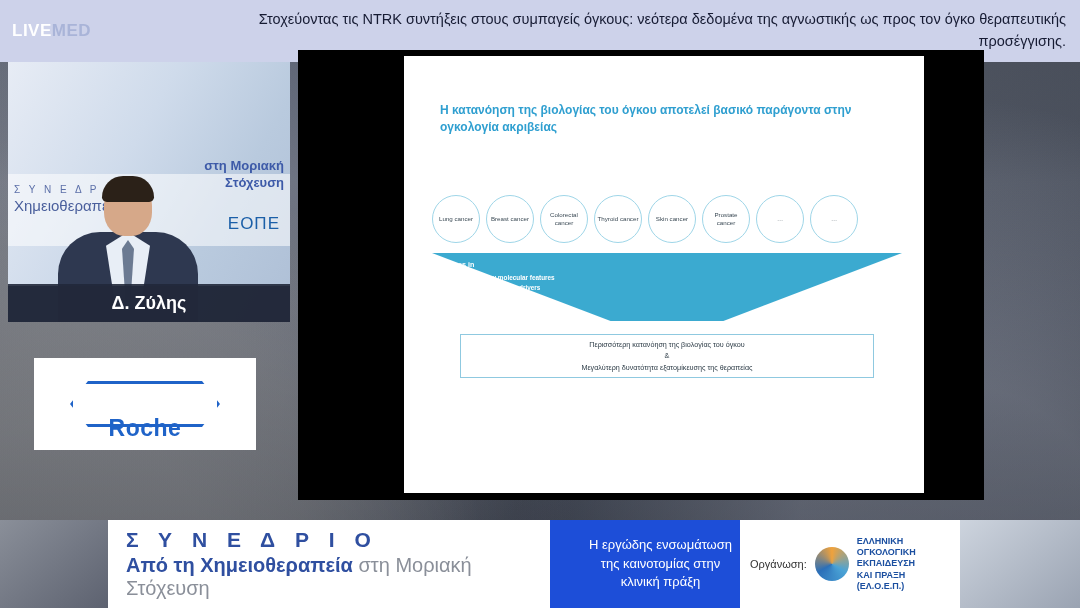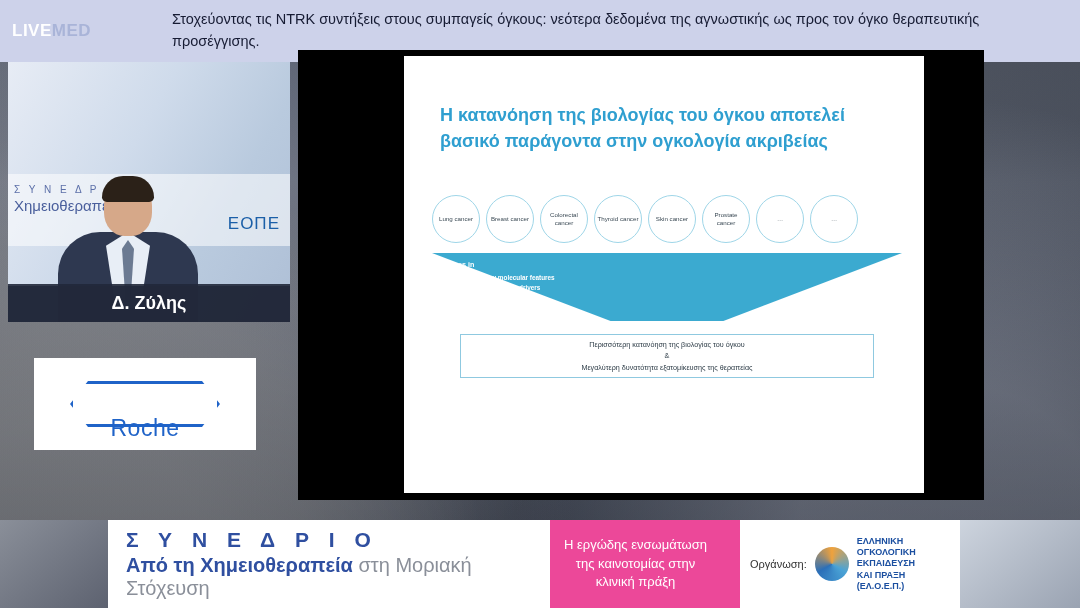--- a/index.html
+++ b/index.html
@@ -21,27 +21,27 @@
     filter:blur(0.2px);
   }
   .backdrop:after{content:"";position:absolute;inset:0;
     background:linear-gradient(180deg, rgba(20,24,34,.25), rgba(20,24,34,.05) 30%, rgba(20,24,34,.35));}
 
   
   .topbar{position:absolute;left:0;top:0;width:1080px;height:62px;
     background:#cdd2ea;display:flex;align-items:center;}
   .logo{width:160px;padding-left:12px;font-size:17px;font-weight:bold;color:#ffffff;letter-spacing:.5px;}
   .logo .med{color:#a9b4d8;font-weight:bold;}
-  .title{flex:1;text-align:left;color:#161b33;font-size:14.5px;line-height:1.5;padding-right:14px;}
+  .title{flex:1;text-align:right;color:#161b33;font-size:14.5px;line-height:1.5;padding-right:14px;}
 
   
   .slide-wrap{position:absolute;left:298px;top:50px;width:686px;height:450px;background:#000;}
   .slide{position:absolute;left:106px;top:6px;width:520px;height:437px;background:#ffffff;}
   .slide-heading{position:absolute;left:36px;top:46px;width:440px;color:#2f9fd0;
-    font-size:18px;line-height:1.45;font-weight:bold;}
+    font-size:12px;line-height:1.45;font-weight:bold;}
   .bubbles{position:absolute;left:28px;top:139px;width:470px;display:flex;gap:6px;}
   .bubble{width:48px;height:48px;border-radius:50%;border:1px solid #9fd6e8;
     display:flex;align-items:center;justify-content:center;text-align:center;
     font-size:6.2px;color:#3b4a55;line-height:1.25;padding:2px;box-sizing:border-box;}
   .funnel{position:absolute;left:28px;top:197px;width:470px;height:68px;}
   .funnel-shape{position:absolute;inset:0;background:#2aa3cc;
     clip-path:polygon(0 0,100% 0,62% 100%,38% 100%);opacity:.92;}
   .funnel-text{position:absolute;inset:0;color:#ffffff;font-size:6.4px;font-weight:bold;
     padding-top:6px;box-sizing:border-box;line-height:1.65;}
   .funnel-text .hdr{font-size:7.2px;}
@@ -80,33 +80,33 @@
   
   .sponsor-label{position:absolute;left:8px;top:334px;width:282px;text-align:center;
     color:#ffffff;font-size:14px;margin-top:29px;}
   .sponsor-box{position:absolute;left:34px;top:358px;width:222px;height:92px;background:#ffffff;
     display:flex;align-items:center;justify-content:center;}
   .roche{position:relative;width:150px;height:46px;display:flex;align-items:center;justify-content:center;}
   .roche .hex{position:absolute;inset:0;border:3px solid #1f63c8;
     clip-path:polygon(12% 0,88% 0,100% 50%,88% 100%,12% 100%,0 50%);}
   .roche .hex-in{position:absolute;inset:3px;background:#ffffff;
     clip-path:polygon(12% 0,88% 0,100% 50%,88% 100%,12% 100%,0 50%);}
-  .roche span{position:relative;color:#1f63c8;font-size:23px;font-weight:normal;letter-spacing:.5px;margin-top:48px;}
+  .roche span{position:relative;color:#1f63c8;font-size:23px;font-weight:bold;letter-spacing:.5px;margin-top:48px;}
 
   
   .bottombar{position:absolute;left:0;bottom:0;width:1080px;height:88px;display:flex;align-items:stretch;}
   .bb-left{width:108px;background:linear-gradient(140deg,#8a8f99,#5d6270);}
   .bb-main{flex:1;background:#ffffff;display:flex;align-items:center;}
   .bb-conf{padding-left:18px;color:#2f4fa0;}
   .bb-conf .l1{font-size:21px;letter-spacing:7px;font-weight:bold;}
   .bb-conf .l2{font-size:20px;margin-top:2px;}
   .bb-conf .l2 b{color:#2f4fa0;font-weight:bold;}
   .bb-conf .l2 i{color:#8a8f99;font-style:normal;}
-  .bb-blue{width:190px;background:#ec4899;color:#ffffff;font-size:13px;line-height:1.45;
-    display:flex;align-items:center;justify-content:flex-start;text-align:center;padding:0 14px;box-sizing:border-box;}
+  .bb-blue{width:190px;background:#1d4ed8;color:#ffffff;font-size:13px;line-height:1.45;
+    display:flex;align-items:center;justify-content:flex-end;text-align:center;padding:0 8px;box-sizing:border-box;}
   .bb-org{width:220px;background:#ffffff;display:flex;align-items:center;gap:8px;padding-left:10px;box-sizing:border-box;}
   .bb-org .lbl{font-size:11px;color:#333;}
   .bb-org .swirl{width:34px;height:34px;border-radius:50%;
     background:conic-gradient(#f0a23c,#4aa3d6,#2b6fb8,#f0a23c);}
   .bb-org .elo{font-size:9px;color:#1b4fa0;font-weight:bold;line-height:1.25;}
   .bb-right{width:120px;background:linear-gradient(140deg,#cdd4de,#9aa3b2);}
 </style>
 </head>
 <body>
 
@@ -156,20 +156,24 @@
     </div>
   </div>
 
   <div class="speaker">
     <div class="sp-bg"></div>
     <div class="sp-band"></div>
     <div class="sp-conf">
       <div class="l1">Σ Υ Ν Ε Δ Ρ Ι Ο</div>
       <div class="l3">Χημειοθεραπεία</div>
     </div>
+    <div class="sp-right">
+      <div>στη Μοριακή</div>
+      <div>Στόχευση</div>
+    </div>
     <div class="sp-eope">ΕΟΠΕ</div>
 
     <div class="person">
       <div class="body"></div>
       <div class="shirt"></div>
       <div class="tie"></div>
       <div class="head"></div>
       <div class="hair"></div>
     </div>
     <div class="desk"></div>

